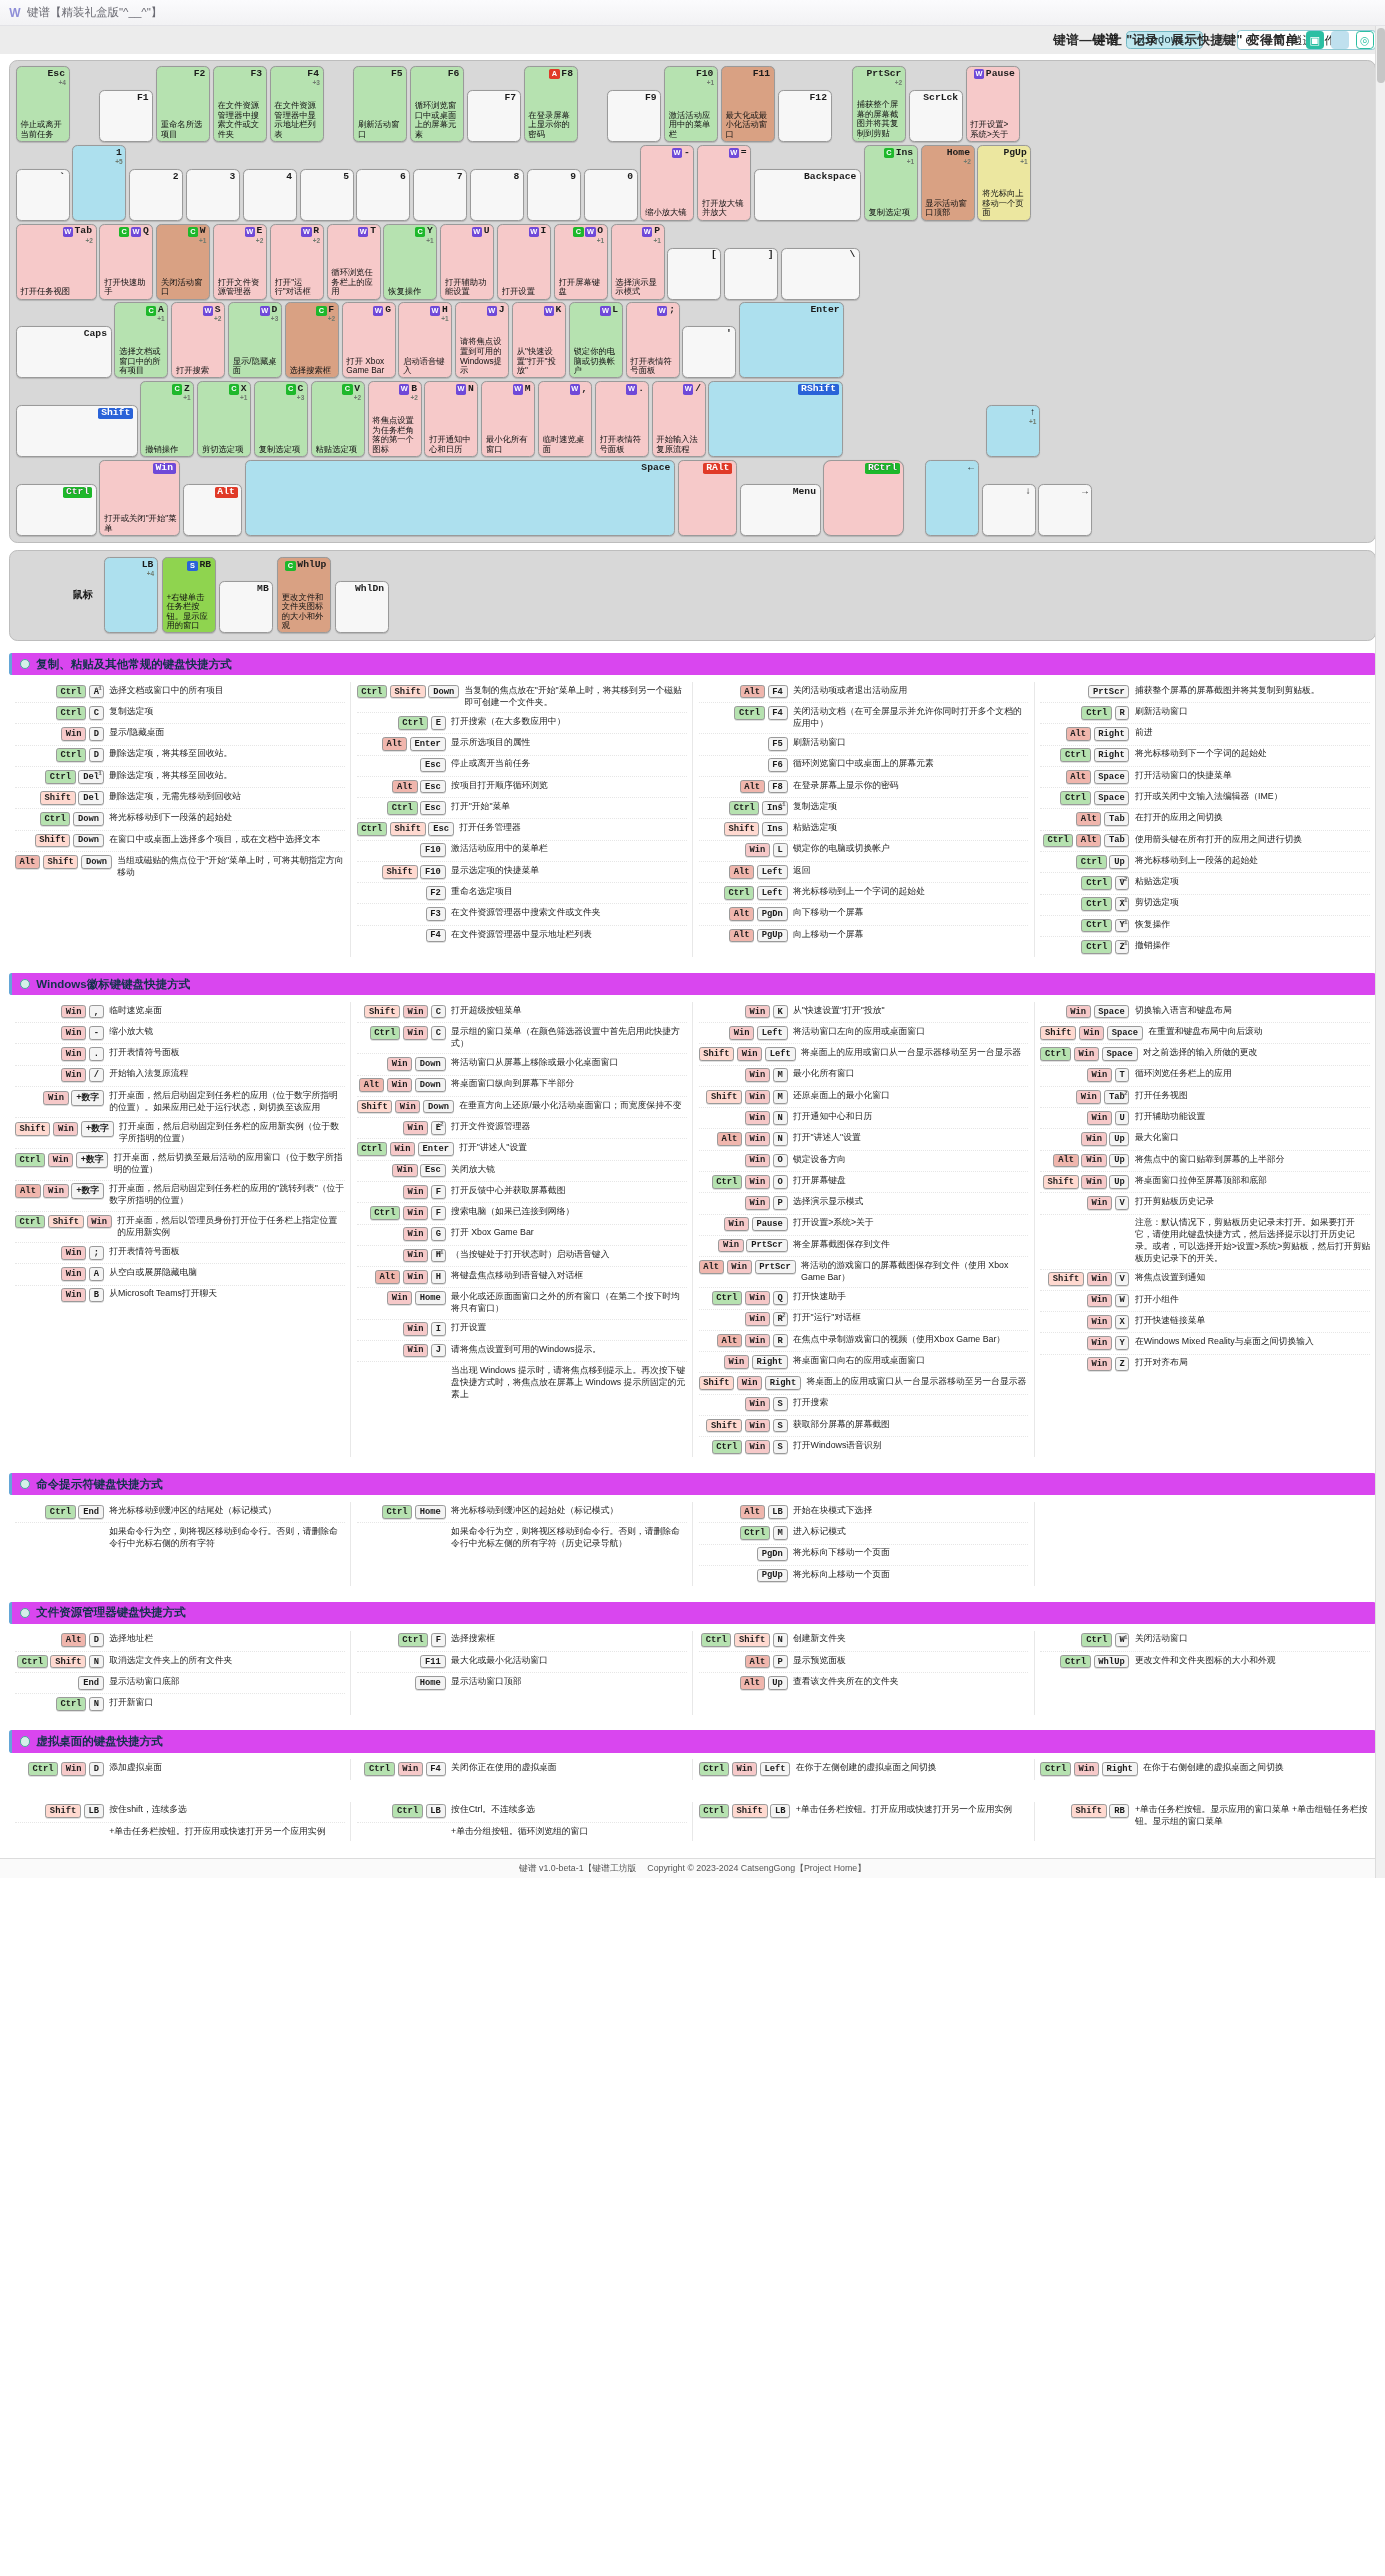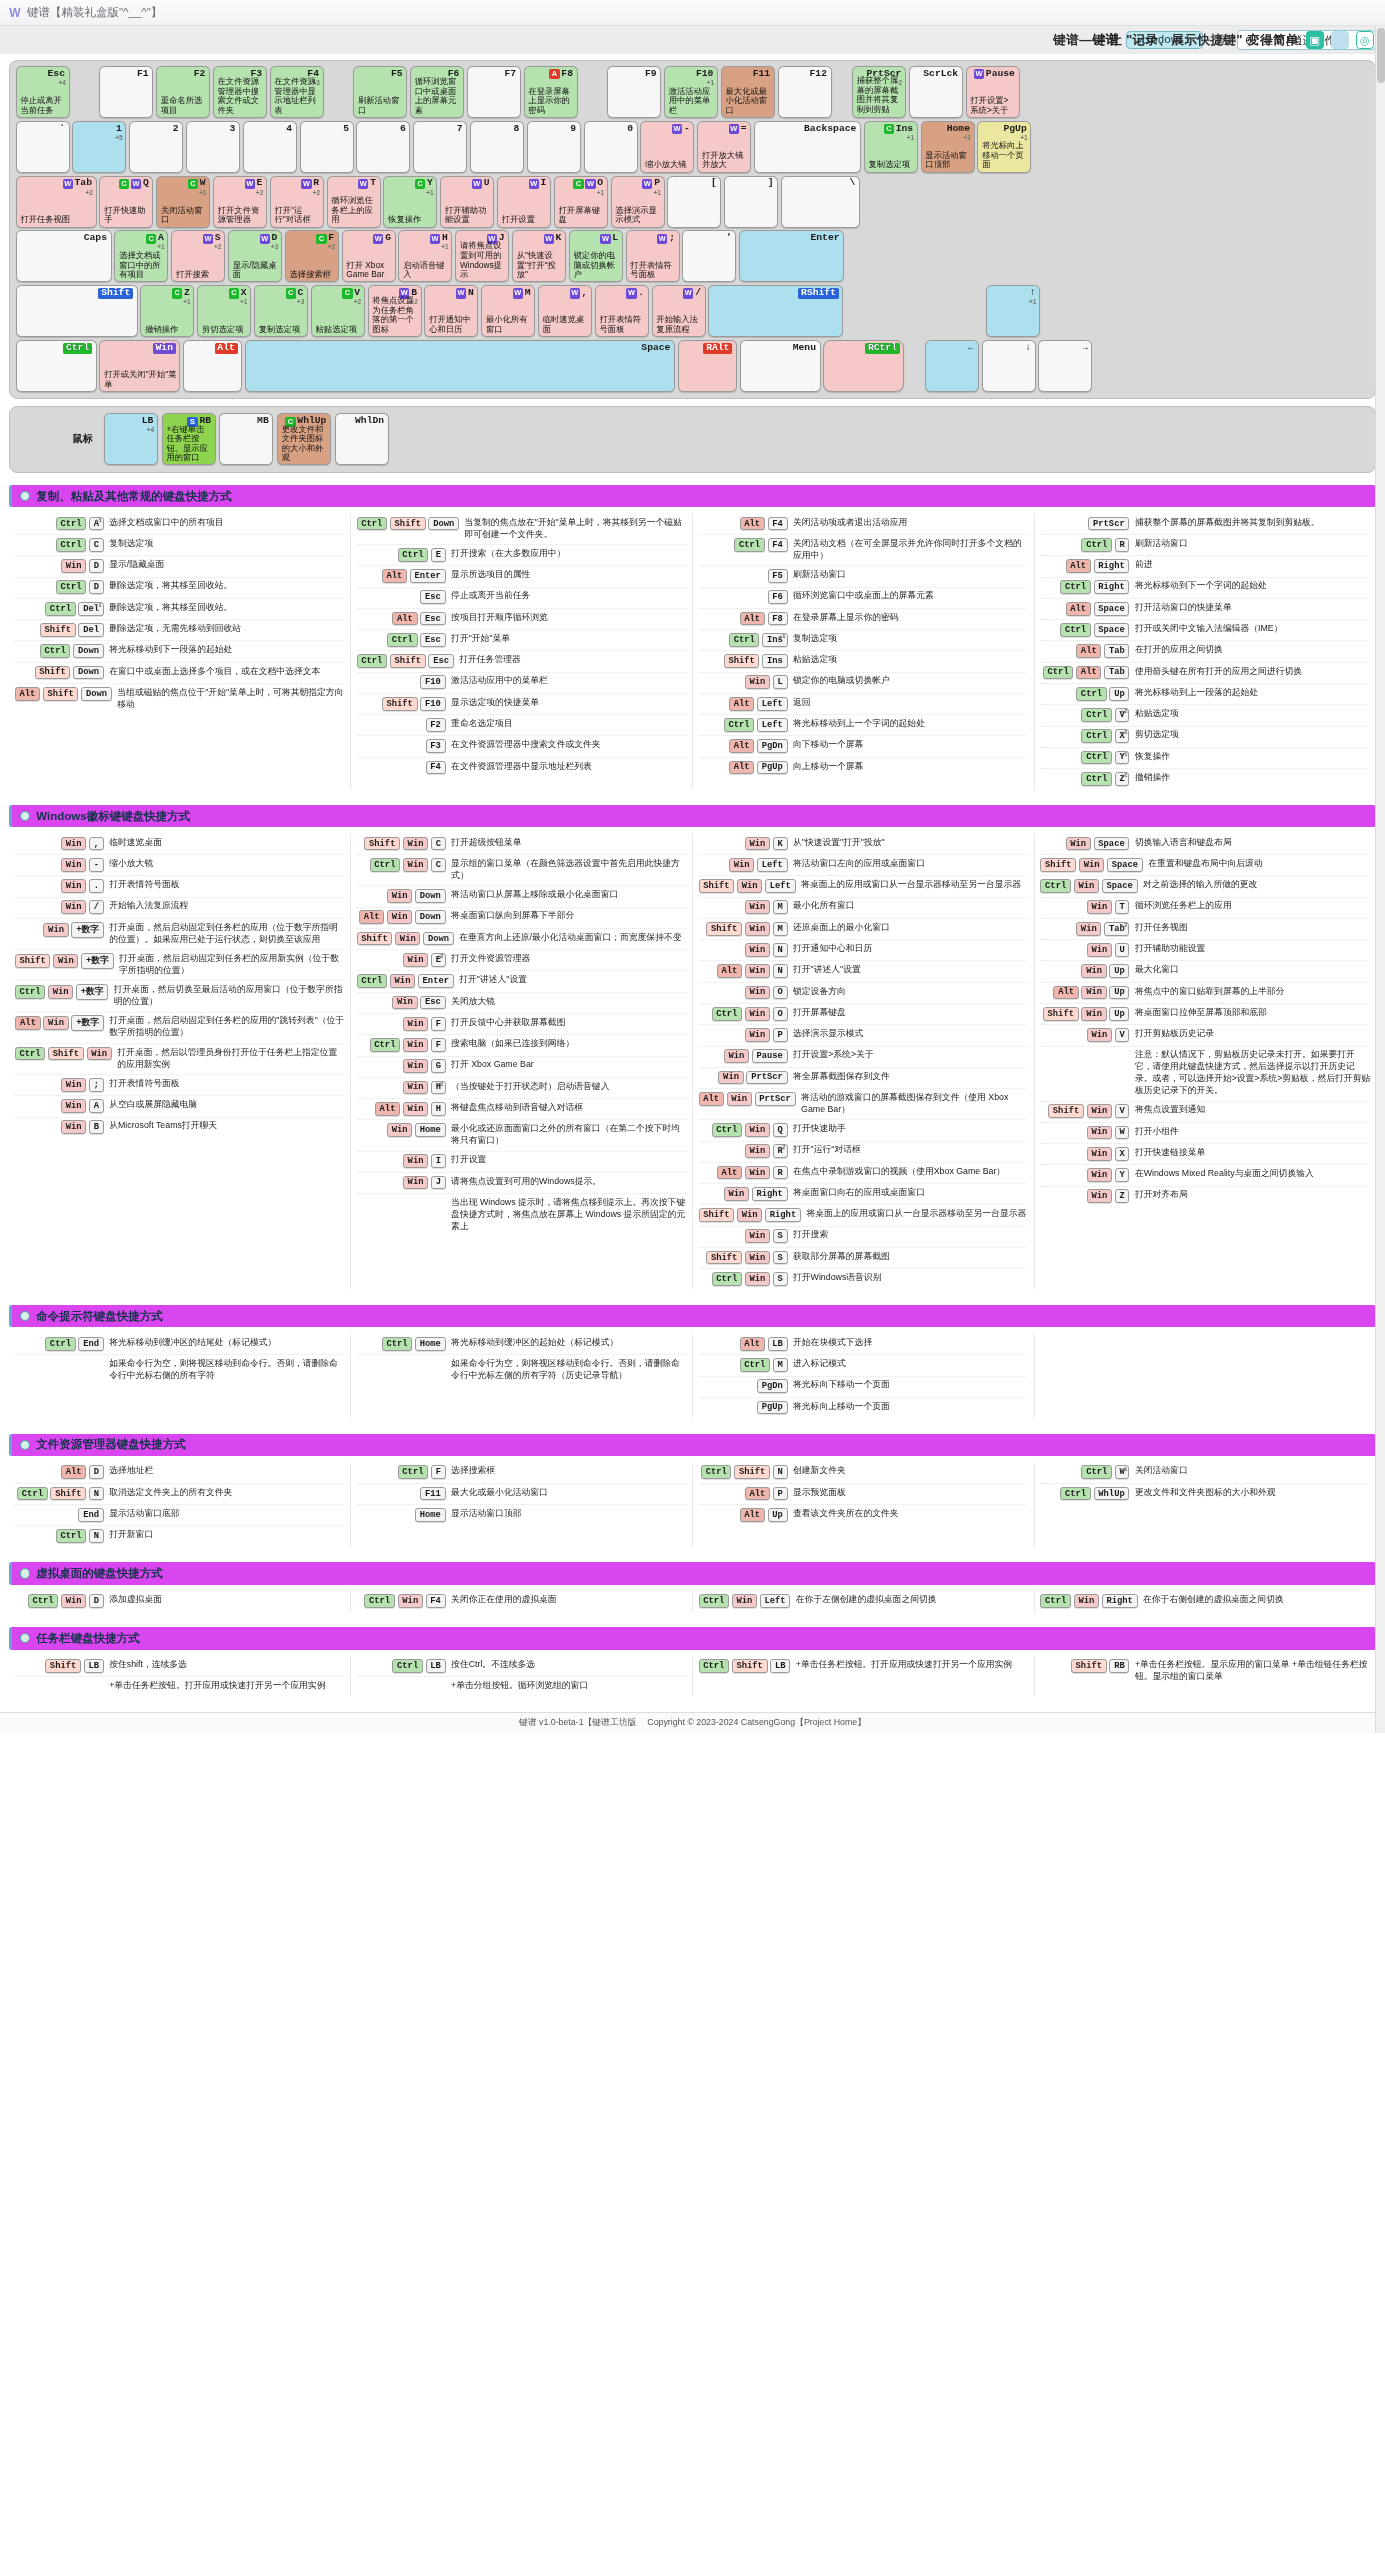--- a/index.html
+++ b/index.html
@@ -93,21 +93,21 @@
   .key .desc {
     position: absolute; left: 3.7px; right: 2.8px; bottom: 1.8px;
     font-size: 8.3px; color: #111; line-height: 1.15;
     max-height: 39px; overflow: hidden;
   }
   .g  { background: #b6e2b0; }          
   .p  { background: #f6c9c9; }          
   .br { background: #d9a183; }          
   .bl { background: #ade0ee; }          
   .yl { background: #ece7a0; }          
-  .wt { background: #f7f7f7; }
+  .wt { background: #f7f7f7; margin-top: 24px; }
   .lg { background: #8fd44f; }
 
   .badge {
     display: inline-block; width: 10.2px; height: 10.2px; line-height: 10.2px;
     text-align: center; font-size: 7.4px; font-weight: bold;
     border-radius: 1.8px; color: #fff; font-family: "Liberation Sans",sans-serif;
   }
   .b-c { background: #1eb82b; }  
   .b-w { background: #6f49d8; }  
   .b-a { background: #e03a28; }  
@@ -1823,24 +1823,20 @@
                 <span class="kc ctrl">Ctrl</span>
                 <span class="kc win">Win</span>
                 <span class="kc plain">Right</span>
               </div>
               <div class="sc-desc">在你于右侧创建的虚拟桌面之间切换</div>
             </div>
           </div>
         </div>
       </div>
       <div class="section">
-        <div class="sec-head">
-          <span class="sec-dot"></span>
-          <span class="sec-title">任务栏键盘快捷方式</span>
-        </div>
         <div class="sec-body">
           <div class="col">
             <div class="sc">
               <div class="sc-keys">
                 <span class="kc shift">Shift</span>
                 <span class="kc plain">LB</span>
               </div>
               <div class="sc-desc">按住shift，连续多选</div>
             </div>
             <div class="sc">

